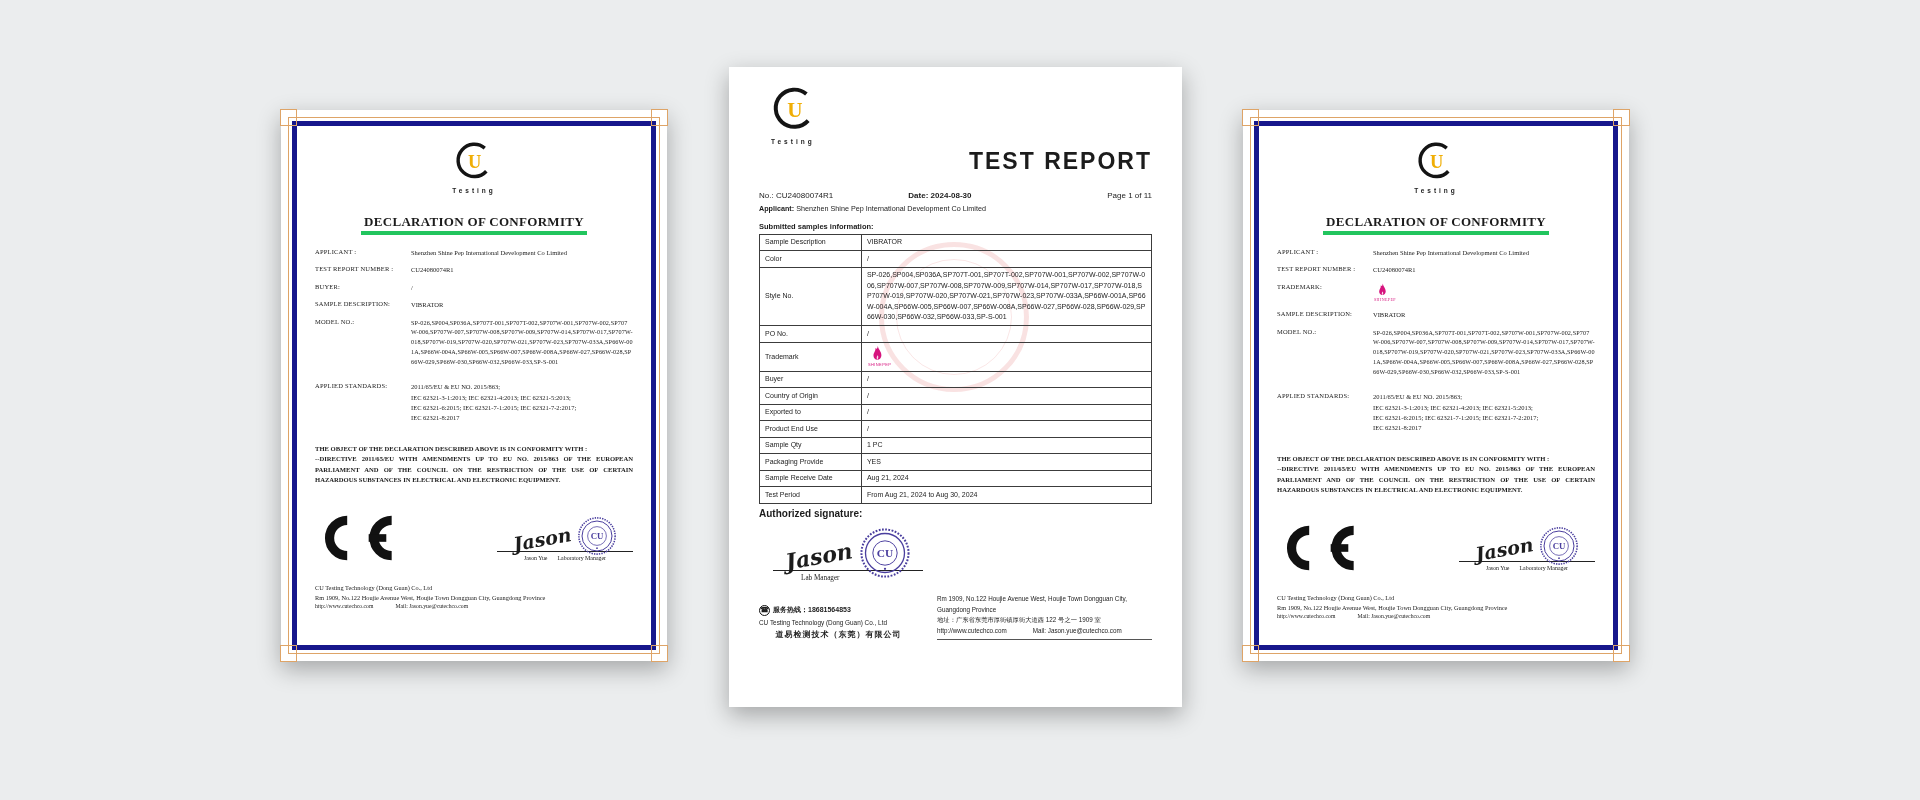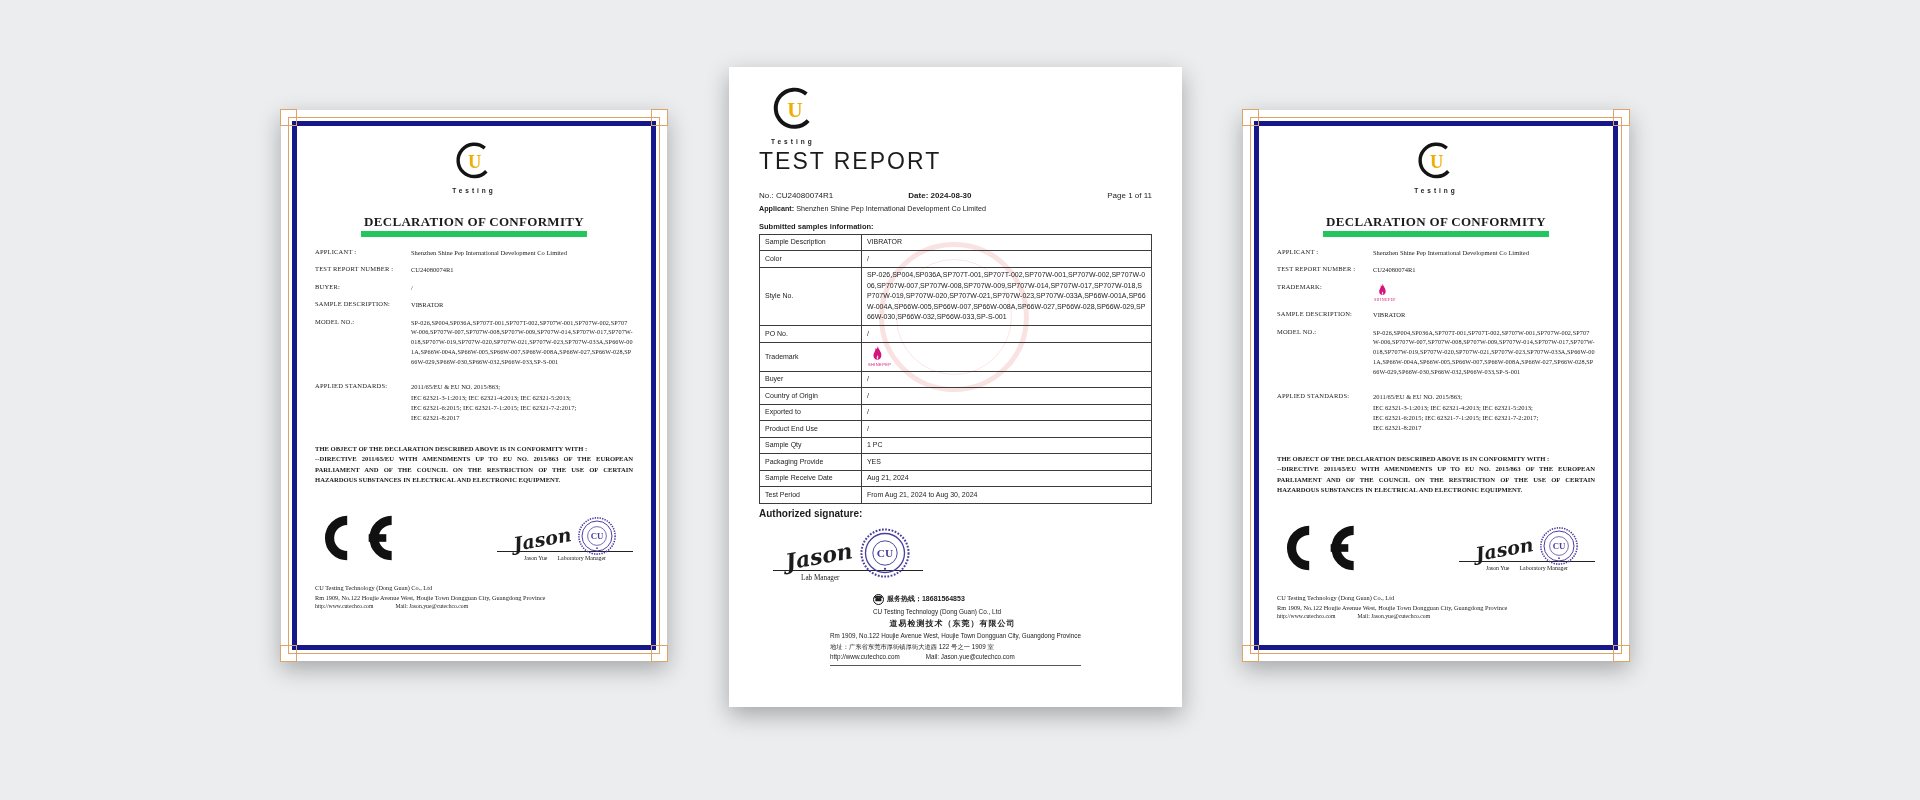--- a/index.html
+++ b/index.html
@@ -16,21 +16,21 @@
   .frame-navy { position:absolute; inset:11px; border:5px solid #17178c; pointer-events:none; }
   .corner { position:absolute; width:17px; height:17px; border:1px solid #dea467; background:transparent; }
   .c-tl{ top:-1px; left:-1px; } .c-tr{ top:-1px; right:-1px; }
   .c-bl{ bottom:-1px; left:-1px; } .c-br{ bottom:-1px; right:-1px; }
   .cert-body { position:absolute; inset:22px 34px; }
 
   .logo-wrap { text-align:center; }
   .cert .logo-wrap { margin-top:10px; }
   .logo-caption { font-family:"Liberation Sans",sans-serif; font-weight:bold; font-size:6.5px; letter-spacing:3px; margin-top:1px; }
   .cert-title { text-align:center; margin-top:20px; font-size:13px; font-weight:bold; letter-spacing:.3px; }
-  .cert-title span { border-bottom:6px solid #22c55e; padding:0 3px 2px; }
+  .cert-title span { border-bottom:4px solid #22c55e; padding:0 3px 2px; }
 
   .fields { margin-top:18px; }
   .frow { display:flex; font-size:6.5px; margin-bottom:7px; }
   .flabel { width:96px; flex:none; letter-spacing:.2px; }
   .fvalue { flex:1; line-height:1.6; }
   .fvalue.models { font-size:6.2px; word-break:break-all; letter-spacing:.1px; }
   .frow.standards { margin-top:15px; }
   .pre { white-space:pre-line; }
 
   .decl { margin-top:20px; font-size:6.6px; font-weight:600; line-height:1.6; text-align:justify; white-space:pre-line; }
@@ -43,21 +43,21 @@
   .stamp-svg { width:40px; height:40px; flex:none; margin-bottom:-6px; }
   .sig-caption { display:flex; justify-content:center; gap:10px; font-size:5.9px; margin-top:3px;font-family:Liberation Serif, serif; }
 
   .cert-footer { margin-top:22px; font-size:6.3px; line-height:1.55; }
   .cert-footer .web-row { display:flex; gap:22px; font-size:5.7px; }
 
   
   .report { left:729px; top:67px; width:453px; height:640px; font-family:"Liberation Sans",sans-serif; }
   .report-body { position:absolute; inset:20px 30px; }
   .report .logo-wrap { text-align:left; margin-left:12px; display:inline-block; }
-  .report-title { text-align:left; font-size:23px; font-weight:normal; letter-spacing:2px; margin-top:0px; }
+  .report-title { text-align:right; font-size:23px; font-weight:bold; letter-spacing:2px; margin-top:0px; }
   .meta-row { display:flex; margin-top:16px; font-size:8px; }
   .meta-row .m1 { width:38%; } .meta-row .m2 { width:38%;font-weight:bold; } .meta-row .m3 { flex:1; text-align:right; }
   .info-line { font-size:7.2px; line-height:1.5; margin-top:4px; }
   .info-line:first-of-type { margin-top:14px; }
   .info-line b { font-weight:bold;text-align:right; }
   .samples-heading { font-size:7.5px; font-weight:bold; margin-top:7px; }
 
   table.samples { width:100%; border-collapse:collapse; margin-top:3px; }
   .samples td { border:1px solid #3c3c3c; font-size:7px; padding:2.5px 5px; vertical-align:middle; line-height:1.5; }
   .samples td.k { width:26%; }
@@ -65,21 +65,21 @@
   .flame-cell { padding:3px 5px 2px; }
   .flame-svg { width:13px; height:17px; display:block; margin-left:4px; }
   .brand-tiny { font-size:4px; color:#d6147e; letter-spacing:.4px; margin-left:1px; display:block; }
 
   .auth-heading { font-size:10px; font-weight:bold; margin-top:4px; }
   .report .sig-block { margin-left:14px; margin-top:4px; width:150px; }
   .report .script { font-size:22px; }
   .report .stamp-svg { width:52px; height:52px; margin-bottom:-10px; }
   .report .sig-caption { font-size:7.2px; justify-content:flex-start; padding-left:28px; }
 
-  .report-footer { display:flex; margin-top:12px; align-items:center;flex-direction:column; }
+  .report-footer { display:flex; margin-top:12px; align-items:flex-end; }
   .rf-left { width:42%; padding-right:6px; }
   .rf-div { width:1px; background:#555; margin:2px 6px 0; }
   .rf-right { flex:1; font-size:6.3px; line-height:1.7; border-bottom:1px solid #555; padding-bottom:2px; }
   .hotline { display:flex; align-items:center; gap:3px; font-size:7px; font-weight:bold; }
   .phone-ic { display:inline-flex; align-items:center; justify-content:center; width:11px; height:11px; border:1px solid #111; border-radius:50%; font-size:7px; }
   .rf-company-en { font-size:6.4px; margin-top:3px; }
   .rf-company-cn { font-size:8px; font-weight:bold; margin-top:3px; letter-spacing:1px; text-align:center; }
   .rf-webmail { display:flex; gap:26px; }
   .watermark { position:absolute; top:175px; left:150px; width:150px; height:150px; border:5px solid rgba(210,50,50,.14); border-radius:50%; pointer-events:none; }
   .watermark::after { content:""; position:absolute; inset:12px; border:1px solid rgba(210,50,50,.12); border-radius:50%; }

